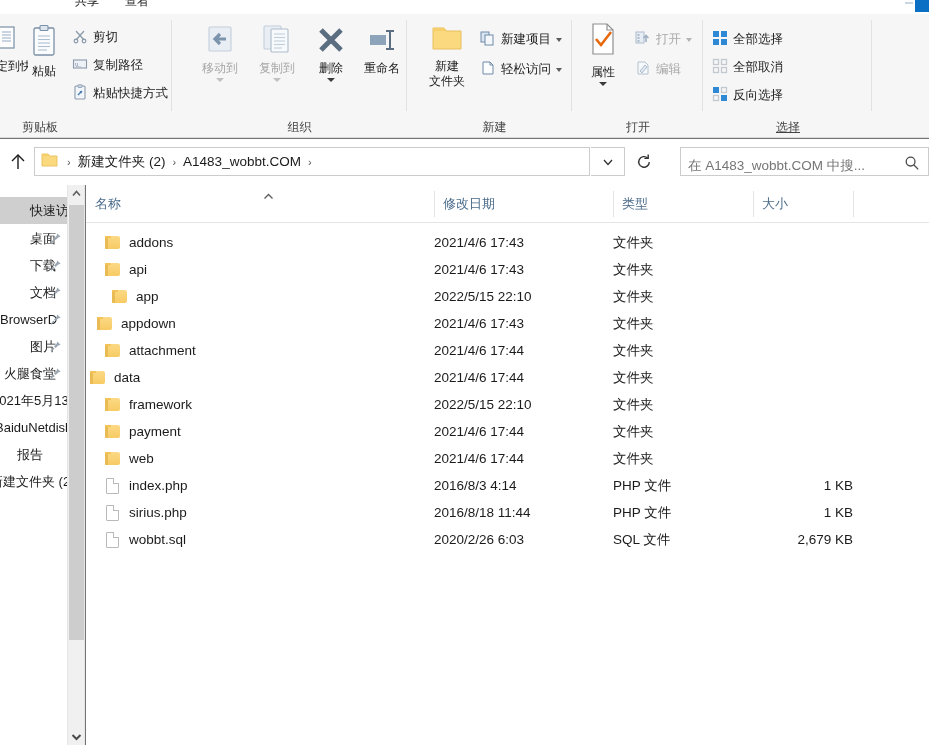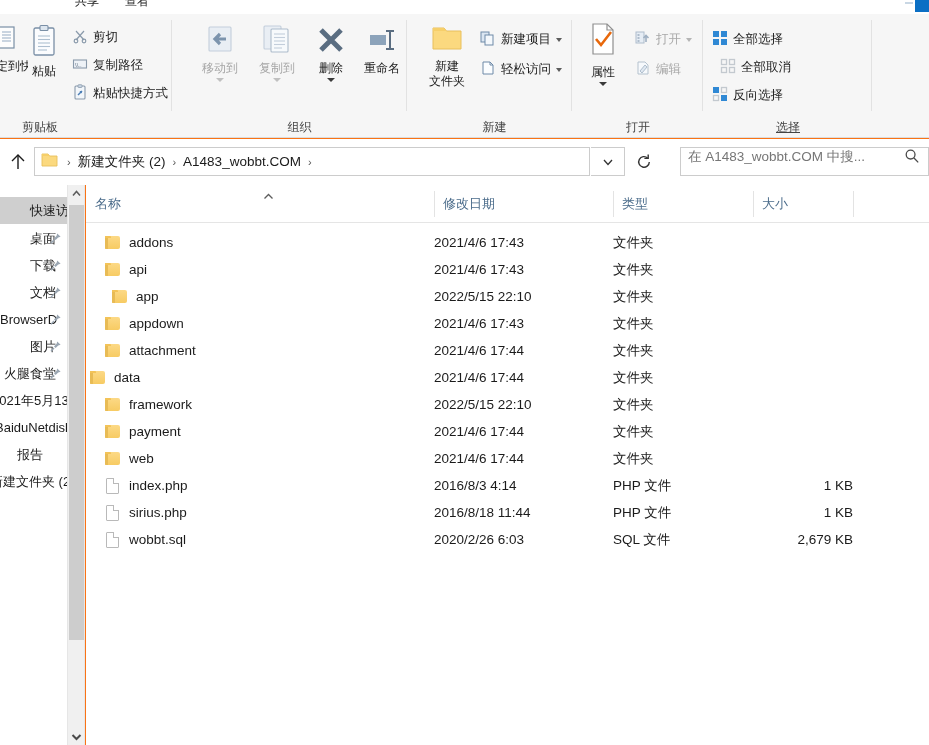--- a/index.html
+++ b/index.html
@@ -4,21 +4,21 @@
 <style>
   * { box-sizing: border-box; }
   html, body {
     margin: 0; padding: 0;
     width: 929px; height: 745px;
     overflow: hidden;
     background: #ffffff;
     font-family: "Liberation Sans", "DejaVu Sans", sans-serif;
     -webkit-font-smoothing: antialiased;
   }
-  #app { position: relative; width: 929px; height: 745px; background:#f97316; }
+  #app { position: relative; width: 929px; height: 745px; background:#737373; }
 
   
   .tabstrip {
     position: absolute; left:0; top:0; width:929px; height:14px;
     background:#ffffff; overflow:hidden;
   }
   .tabstrip .tabs { position:absolute; left:0; bottom:0; display:flex; align-items:flex-end; height:26px; }
   .tab-lbl {
     font-size: 12px; color:#1b1b1b; padding: 0 13px; line-height: 26px;
     white-space: nowrap;
@@ -70,21 +70,21 @@
     position:absolute; left:34px; top:8px; width:556px; height:29px;
     border:1px solid #cccccc; background:#fff; display:flex; align-items:center; padding-left:6px;
   }
   .crumb { font-size:13.5px; color:#1b1b1b; white-space:nowrap; }
   .chev { color:#555; font-size:11px; margin:0 7px; }
   .crumbdrop { position:absolute; left:591px; top:8px; width:34px; height:29px;
     border:1px solid #cccccc; border-left:none; background:#fff; }
   .refresh { position:absolute; left:626px; top:8px; width:36px; height:29px; }
   .searchbox {
     position:absolute; left:680px; top:8px; width:249px; height:29px;
-    border:1px solid #cccccc; background:#fff; display:flex; align-items:flex-start;
+    border:1px solid #cccccc; background:#fff; display:flex; align-items:flex-end;
   }
   .searchbox .sph { font-size:13.5px; color:#767676; padding-left:7px; white-space:nowrap;
     overflow:hidden; text-overflow:ellipsis; flex:1; }
 
   
   .navpane {
     position:absolute; left:0; top:185px; width:68px; height:560px;
     background:#ffffff; overflow:hidden; border-right:1px solid #e6e6e6;
   }
   .navitem {
@@ -370,21 +370,21 @@
         <svg width="16" height="16" viewBox="0 0 16 16">
           <rect x="1" y="1" width="6" height="6" fill="#2f88d4"></rect>
               <rect x="9" y="1" width="6" height="6" fill="#2f88d4"></rect>
           <rect x="1" y="9" width="6" height="6" fill="#2f88d4"></rect>
               <rect x="9" y="9" width="6" height="6" fill="#2f88d4"></rect>
         </svg>
       </span>
       <span>全部选择</span>
     </div>
 
-    <div class="smallbtn" style="left:16px; top:44px;text-align:center;">
+    <div class="smallbtn" style="left:8px; top:44px;text-align:center;">
       <span class="icn">
         <svg width="16" height="16" viewBox="0 0 16 16">
           <g fill="none" stroke="#c3c9cf" stroke-width="1.3">
             <rect x="1.5" y="1.5" width="5" height="5"></rect>
                 <rect x="9.5" y="1.5" width="5" height="5"></rect>
             <rect x="1.5" y="9.5" width="5" height="5"></rect>
                 <rect x="9.5" y="9.5" width="5" height="5"></rect>
           </g>
         </svg>
       </span>
@@ -608,21 +608,21 @@
             <span class="tabtop"></span>
           </span>
       <span class="txt">app</span>
     </div>
     <div class="dt">2022/5/15 22:10</div>
     <div class="tp">文件夹</div>
     <div class="sz"></div>
   </div>
 
   <div class="row" style="top:125px;">
-    <div class="nm" style="padding-left:19px;">
+    <div class="nm" style="padding-left:11px;">
       <span class="folder">
             <span class="back"></span>
             <span class="spine"></span>
             <span class="tabtop"></span>
           </span>
       <span class="txt">appdown</span>
     </div>
     <div class="dt">2021/4/6 17:43</div>
     <div class="tp">文件夹</div>
     <div class="sz"></div>

